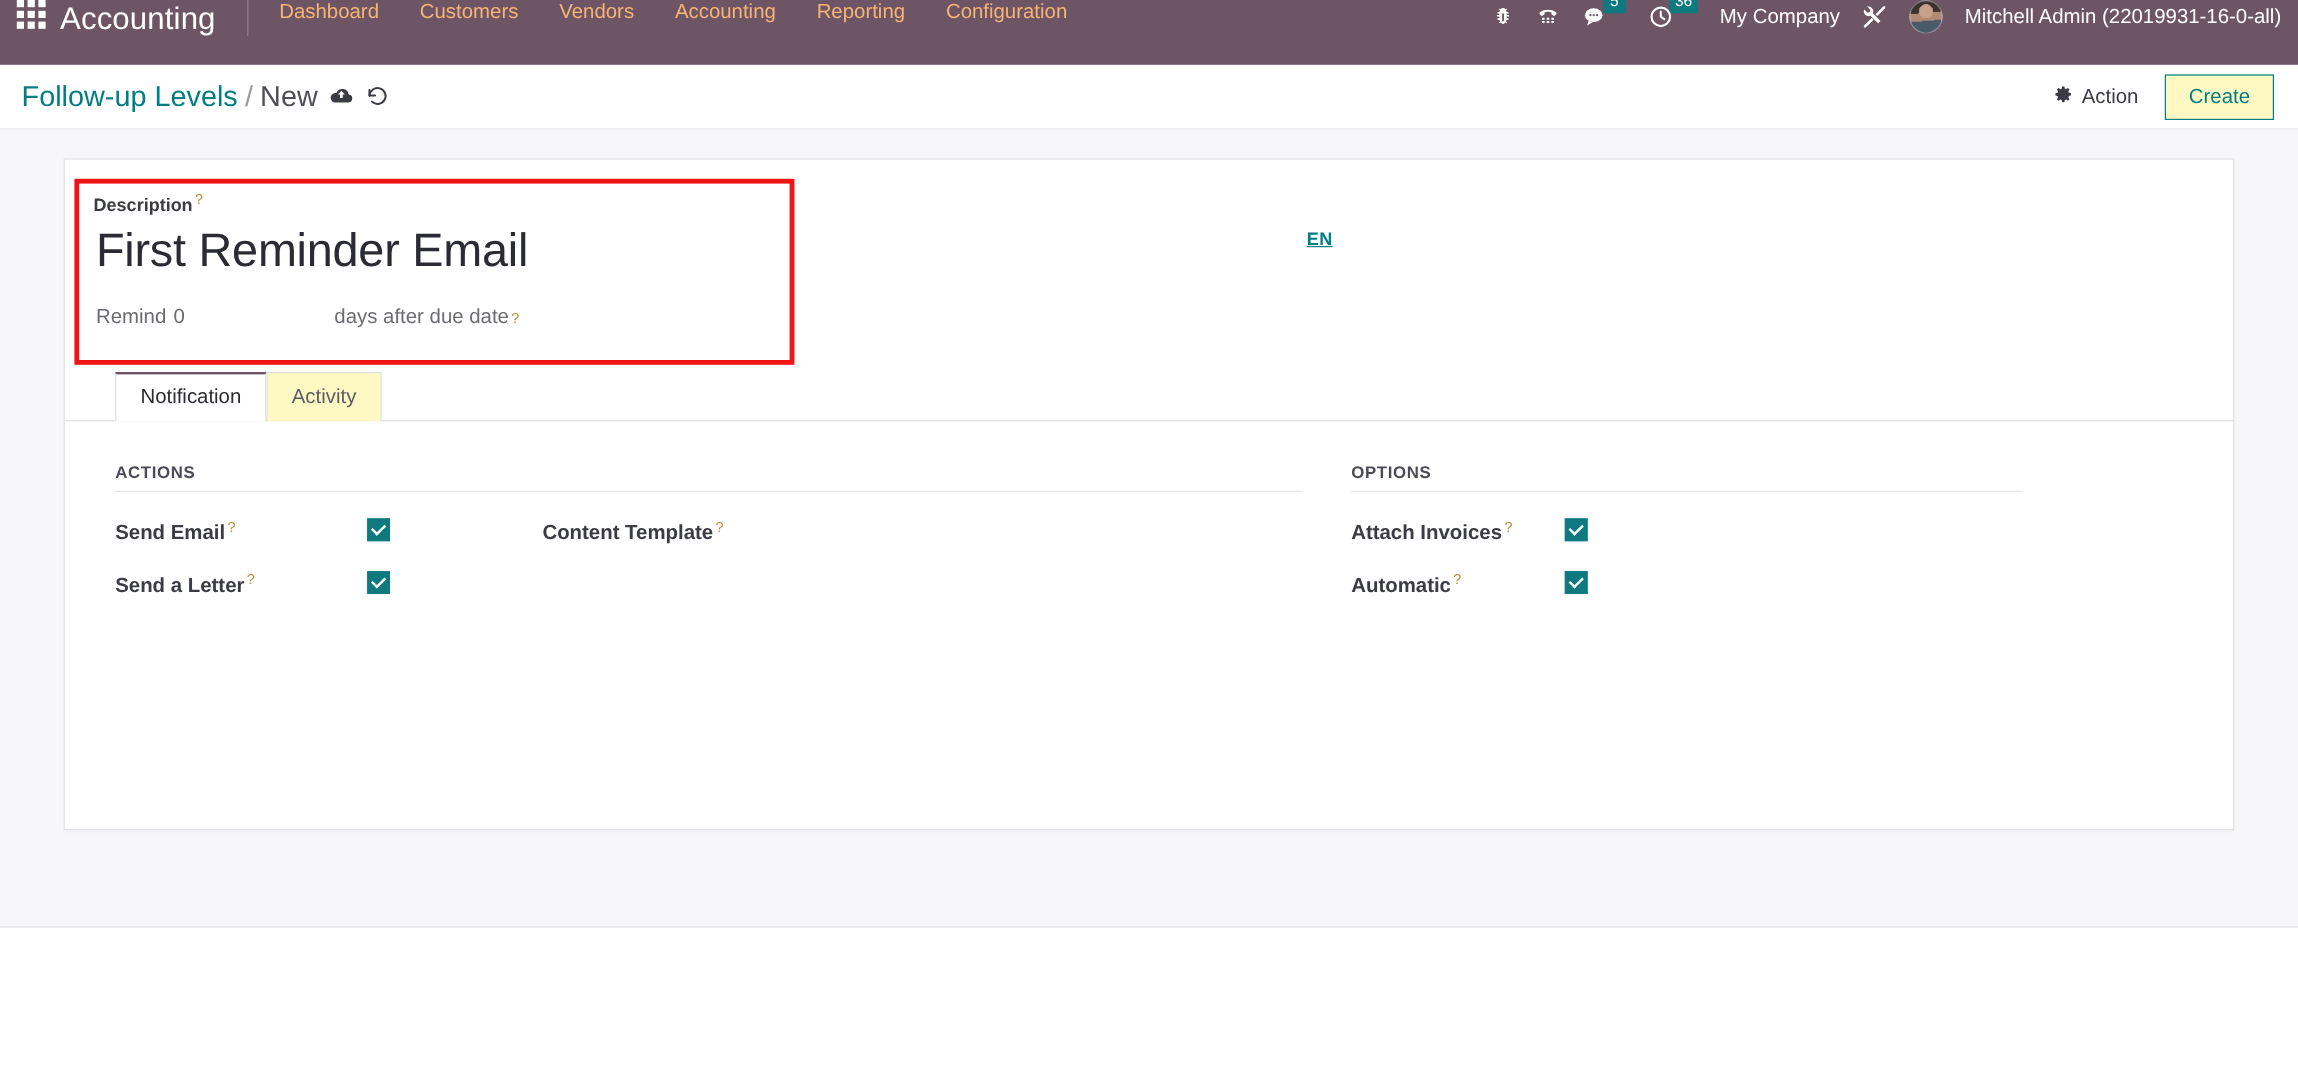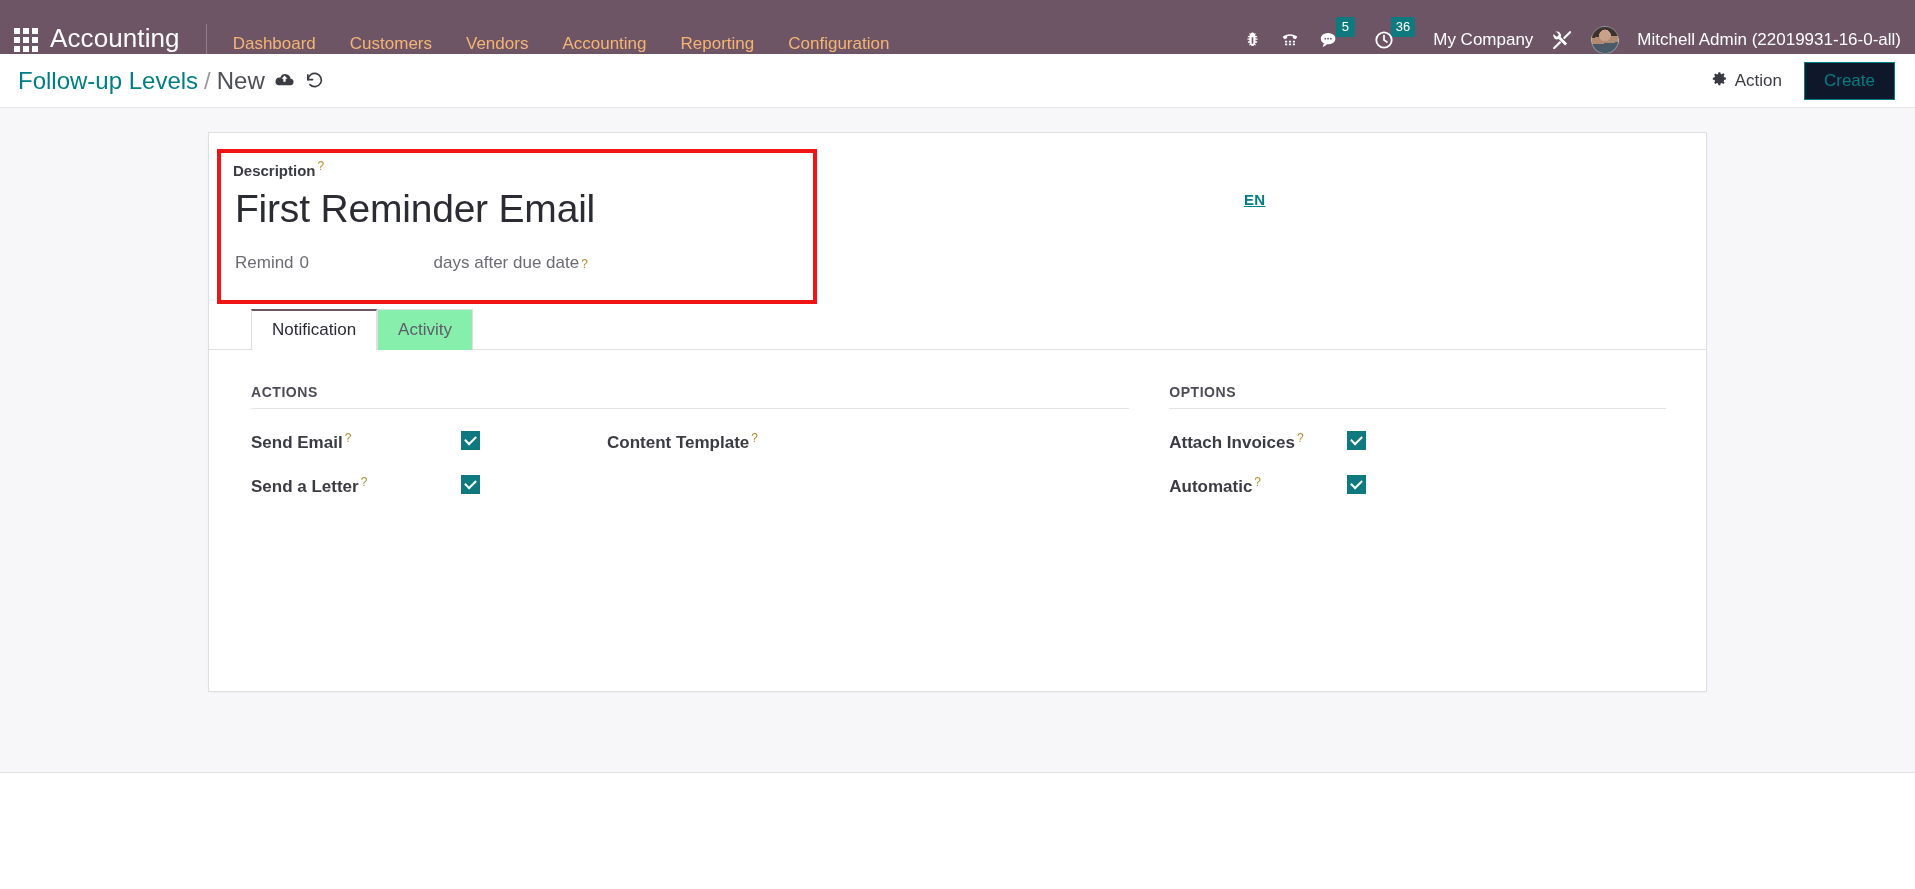--- a/index.html
+++ b/index.html
@@ -11,21 +11,21 @@
     background: #ffffff;
     font-family: "Liberation Sans", sans-serif;
     overflow: hidden;
   }
 
   
   .navbar {
     height: 54px;
     background: #6d5566;
     display: flex;
-    align-items: flex-end;
+    align-items: flex-start;
     padding: 0 14px 0 8px;
     color: #ffffff;
     position: relative;
   }
   .apps-grid {
     width: 26px; height: 26px;
     display: grid;
     grid-template-columns: repeat(3, 6px);
     grid-template-rows: repeat(3, 6px);
     gap: 3px;
@@ -119,40 +119,40 @@
   }
   .cp-right { margin-left: auto; display: flex; align-items: center; gap: 22px; }
   .action-btn {
     display: inline-flex; align-items: center; gap: 7px;
     font-size: 17px; color: #3b3b44; cursor: pointer; background: none;
     border: none; font-family: inherit;
   }
   .create-btn {
     border: 1px solid #017e84;
     color: #017e84;
-    background: #0f172a;
+    background: #fef9c3;
     font-size: 17px;
     padding: 8px 19px;
     cursor: pointer;
     font-family: inherit;
     border-radius: 0;
   }
 
   
   .sheet-bg {
     background: #f7f7f9;
     height: 665px;
     padding: 24px 0 0 0;
     position: relative;
   }
   .sheet {
     background: #ffffff;
     border: 1px solid #dfdfe3;
     margin: 0 auto;
-    width: 1499px;
+    width: 1809px;
     min-height: 560px;
     position: relative;
     box-shadow: 0 1px 2px rgba(0,0,0,.03);
   }
 
   
   .title-zone {
     position: relative;
     padding: 26px 28px 10px 24px;
     display: flex;
@@ -241,21 +241,21 @@
     border-bottom: none;
     margin-bottom: -1px;
     color: #4c4c56;
     background: transparent;
     font-family: inherit;
     line-height: 1.25;
   }
   .tab.inactive {
     color: #5d5d67;
     border-color: #dfdfe3;
-    background: #86efac;
+    background: #fef9c3;
     text-align: center;
   }
   .tab.active {
     color: #2b2b33;
     background: #ffffff;
     border-color: #dfdfe3;
     border-top: 2px solid #6d5566;
     padding-top: 8px;
   }
 

